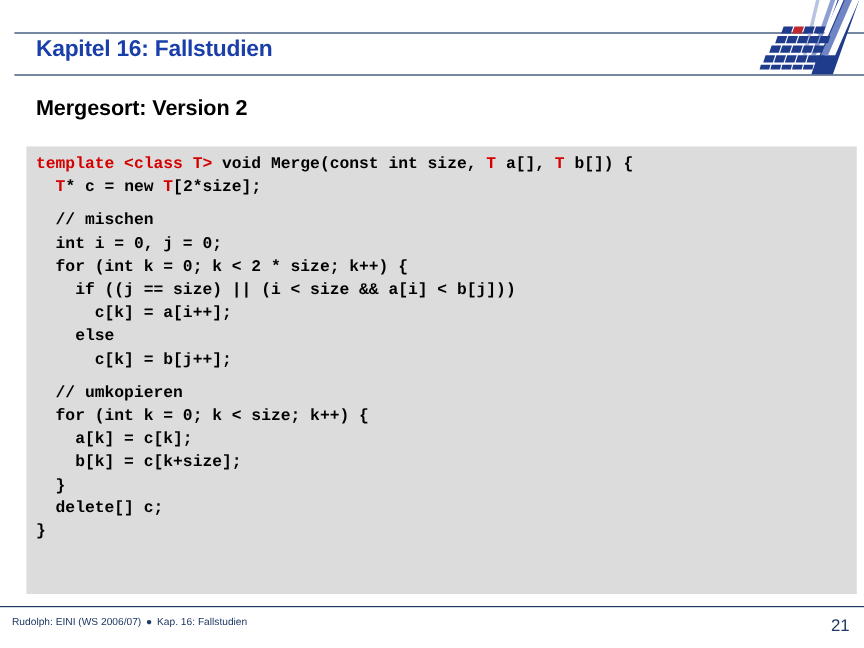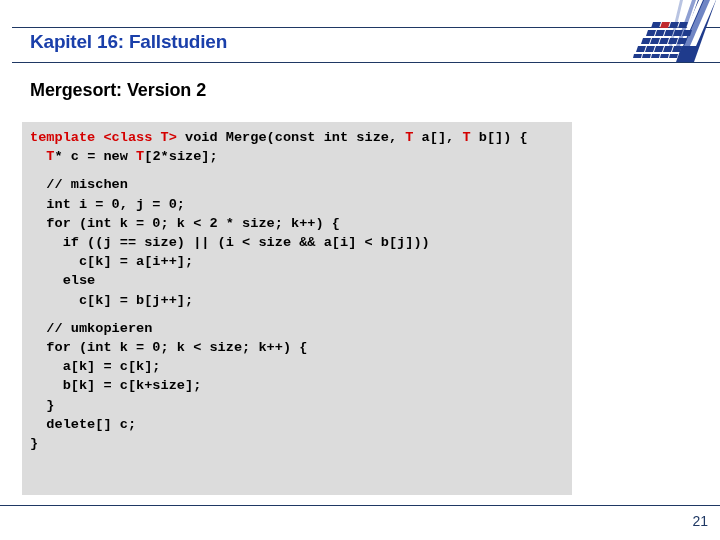--- a/index.html
+++ b/index.html
@@ -72,21 +72,21 @@
     color: #000000;
     letter-spacing: -0.1px;
     white-space: nowrap;
   }
 
   
   #code-block {
     position: absolute;
     left: 22px;
     top: 122px;
-    width: 550px;
+    width: 692px;
     height: 373px;
     background: #dcdcdc;
     box-sizing: border-box;
     padding: 6px 8px 0 8px;
     overflow: hidden;
   }
   pre#code-text {
     margin: 0;
     font-family: "Liberation Mono", "DejaVu Sans Mono", monospace;
     font-size: 13.6px;
@@ -205,15 +205,16 @@
 <span class="blank">&nbsp;</span><span>  // umkopieren</span>
 <span>  for (int k = 0; k &lt; size; k++) {</span>
 <span>    a[k] = c[k];</span>
 <span>    b[k] = c[k+size];</span>
 <span>  }</span>
 <span>  delete[] c;</span>
 <span>}</span></pre>
   </div>
 
   <div id="footer-rule"></div>
+  <div id="footer-text"><span>Rudolph: EINI (WS 2006/07)</span><span id="footer-bullet">●</span><span>Kap. 16: Fallstudien</span></div>
   <div id="page-number">21</div>
 
 </div>
 
 </body></html>

